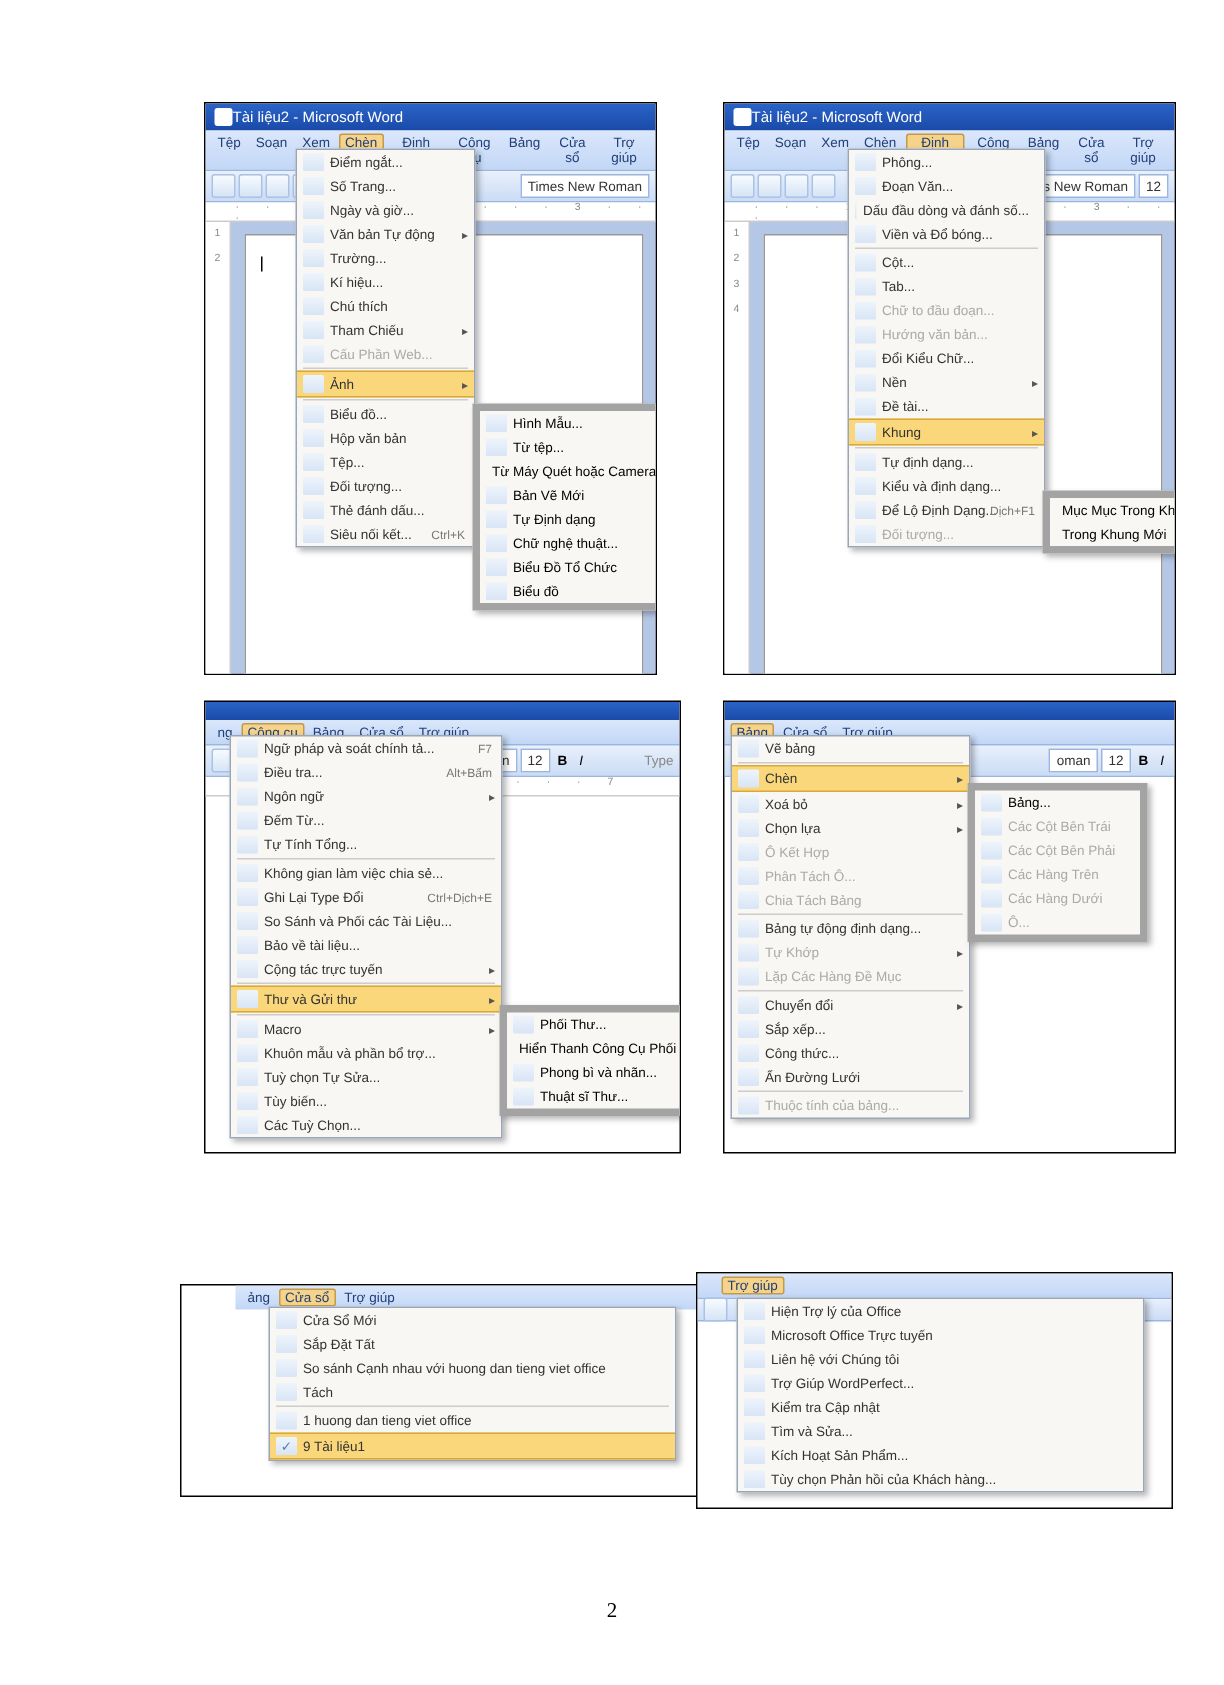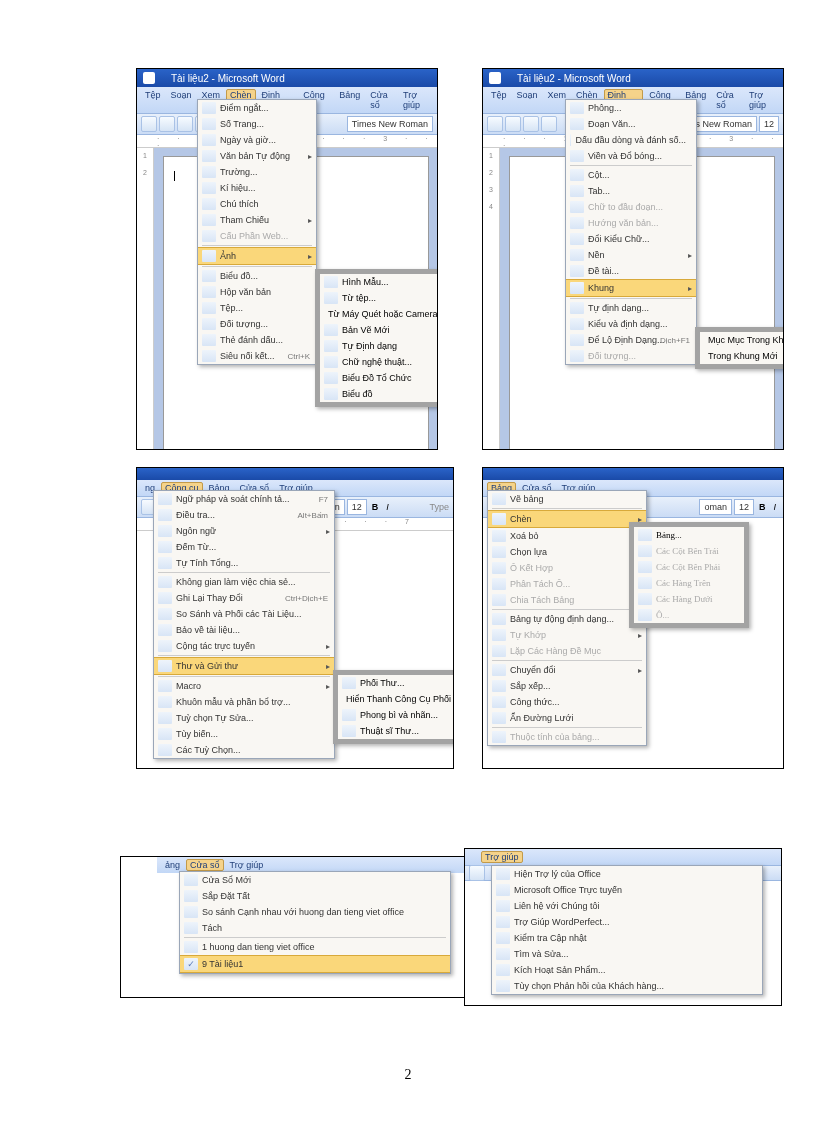--- a/index.html
+++ b/index.html
@@ -19,37 +19,38 @@
     background: #fff;
     overflow: hidden;
   }
   .titlebar {
     background: linear-gradient(#2a63c8, #1a4aa8);
     color: #fff;
     font-size: 10px;
     padding: 3px 6px;
     display: flex;
     align-items: center;
-    gap: 16px;
+    gap: 0;
   }
   .titlebar .wicon {
     width: 12px; height: 12px; background: #fff; border-radius: 2px;
     display:inline-block;
   }
   .menubar {
     background: linear-gradient(#dbe7fb, #c2d7f6);
     padding: 2px 4px;
     display: flex;
     gap: 2px;
     font-size: 9px;
     color: #22407a;
   }
   .menubar span {
     padding: 1px 4px;
     border-radius: 2px;
+    text-align: center;
   }
   .menubar span.open {
     background: #f5d38a;
     border: 1px solid #c29a4a;
     padding: 0 3px;
   }
   .toolbar {
     background: linear-gradient(#e8f0fb, #cbdcf5);
     padding: 2px 4px;
     display: flex;
@@ -454,21 +455,21 @@
           <span class="dd-icon"></span>
           <span>Tự Tính Tổng...</span>
         </div>
         <div class="dd-sep"></div>
         <div class="dd-item">
           <span class="dd-icon"></span>
           <span>Không gian làm việc chia sẻ...</span>
         </div>
         <div class="dd-item">
           <span class="dd-icon"></span>
-          <span>Ghi Lại Thay Đổi</span>
+          <span>Ghi Lại Type Đổi</span>
           <span class="dd-key">Ctrl+Dịch+E</span>
         </div>
         <div class="dd-item">
           <span class="dd-icon"></span>
           <span>So Sánh và Phối các Tài Liệu...</span>
         </div>
         <div class="dd-item">
           <span class="dd-icon"></span>
           <span>Bảo về tài liệu...</span>
         </div>
@@ -600,21 +601,21 @@
         <div class="dd-item">
           <span class="dd-icon"></span>
           <span>Ẩn Đường Lưới</span>
         </div>
         <div class="dd-sep"></div>
         <div class="dd-item disabled">
           <span class="dd-icon"></span>
           <span>Thuộc tính của bảng...</span>
         </div>
       </div>
-  <div class="submenu" id="sub4" style="left:146px; top:54px; width:110px;font-family:Liberation Serif, serif;">
+  <div class="submenu" id="sub4" style="left:162px; top:54px; width:110px;">
         <div class="dd-item">
           <span class="dd-icon"></span>
           <span>Bảng...</span>
         </div>
         <div class="dd-item disabled">
           <span class="dd-icon"></span>
           <span>Các Cột Bên Trái</span>
         </div>
         <div class="dd-item disabled">
           <span class="dd-icon"></span>

